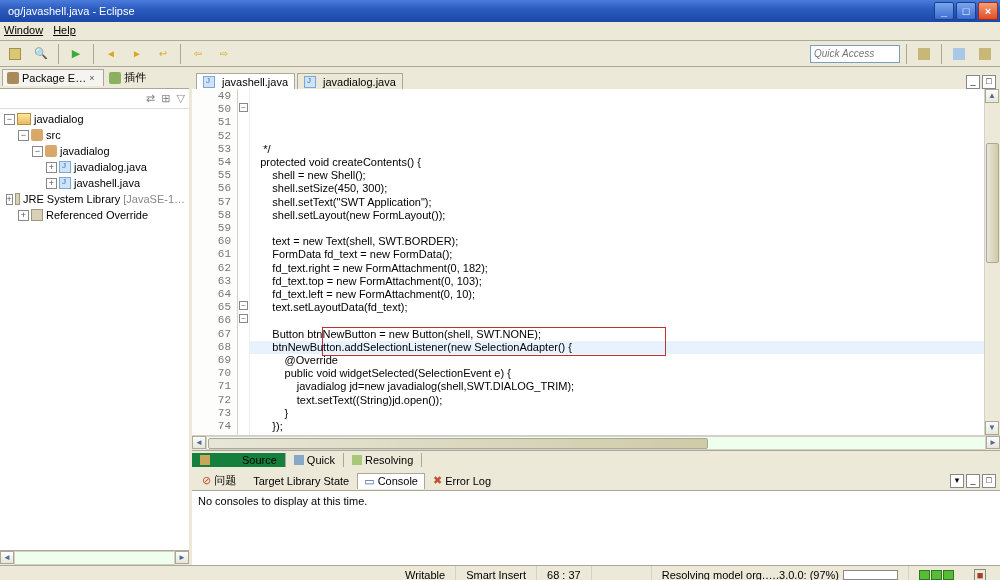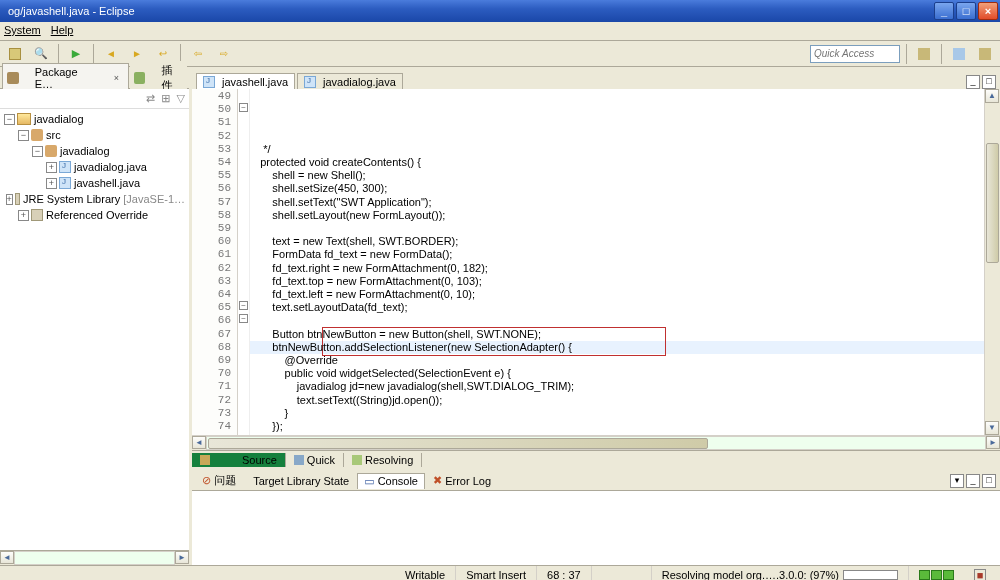--- a/index.html
+++ b/index.html
@@ -15,21 +15,21 @@
 .menubar span { text-decoration:underline; }
 
 .toolbar { height:26px; background:#ece9d8; border-bottom:1px solid #aca899; display:flex; align-items:center; padding:0 4px; gap:4px; }
 .tbtn { width:22px; height:22px; display:flex; align-items:center; justify-content:center; border:1px solid transparent; }
 .tsep { width:1px; height:20px; background:#aca899; margin:0 2px; }
 .quickaccess { width:90px; height:18px; border:1px solid #7b9ebd; font-size:10px; color:#888; font-style:italic; padding:1px 3px; background:#fff; }
 
 .mainarea { display:flex; height:498px; }
 .leftpane { width:192px; background:#fff; border-right:3px solid #ece9d8; display:flex; flex-direction:column; }
 .viewtabs { height:22px; display:flex; align-items:center; border-bottom:1px solid #aca899; background:#ece9d8; padding:0 2px; gap:1px; }
-.viewtab { padding:2px 4px; background:#ece9d8; display:flex; align-items:center; gap:16px; }
+.viewtab { padding:2px 4px; background:#ece9d8; display:flex; align-items:center; gap:3px; }
 .viewtab.active { background:#f5f4f0; border:1px solid #aca899; border-bottom:none; }
 .vticon { width:12px; height:12px; background:#a88b5a; border-radius:2px; display:inline-block; }
 .vtclose { width:10px; height:10px; font-size:9px; color:#555; }
 .vtoolbar { height:20px; background:#fff; border-bottom:1px solid #ddd; display:flex; justify-content:flex-end; align-items:center; padding:0 4px; gap:6px; }
 .smallicon { width:12px; height:12px; display:inline-block; }
 
 .tree { flex:1; overflow:auto; padding:2px 0; font-size:11px; }
 .tnode { display:flex; align-items:center; height:16px; white-space:nowrap; padding-right:4px; }
 .twister { width:11px; height:11px; border:1px solid #888; background:#fff; font-size:9px; line-height:9px; text-align:center; margin-right:2px; color:#555; }
 .tindent { display:inline-block; }
@@ -90,21 +90,21 @@
 
 <div class="titlebar">
   <span>og/javashell.java - Eclipse</span>
   <div class="spacer"></div>
   <div class="winbtn minbtn">_</div>
   <div class="winbtn maxbtn">□</div>
   <div class="winbtn closebtn">×</div>
 </div>
 
 <div class="menubar">
-  <span>System</span>
+  <span>Window</span>
   <span>Help</span>
 </div>
 
 <div class="toolbar">
   <div class="tbtn">
       <span class="smallicon" style="background:#d8c878;border:1px solid #a89040"></span>
     </div>
   <div class="tbtn">
       <span style="color:#d8a820">🔍</span>
     </div>
@@ -312,20 +312,21 @@
         <div class="bptab">
             <span style="color:#c05028">✖</span>
             <span>Error Log</span>
           </div>
         <div class="etabmin" style="margin-left:auto">
           <div class="sqbtn">▾</div>
           <div class="sqbtn">_</div>
           <div class="sqbtn">□</div>
         </div>
       </div>
+      <div class="bpcontent">No consoles to display at this time.</div>
     </div>
   </div>
 </div>
 
 <div class="statusbar">
   <div style="flex:1; border:none"></div>
   <div>Writable</div>
   <div>Smart Insert</div>
   <div>68 : 37</div>
   <div style="width:60px"></div>

